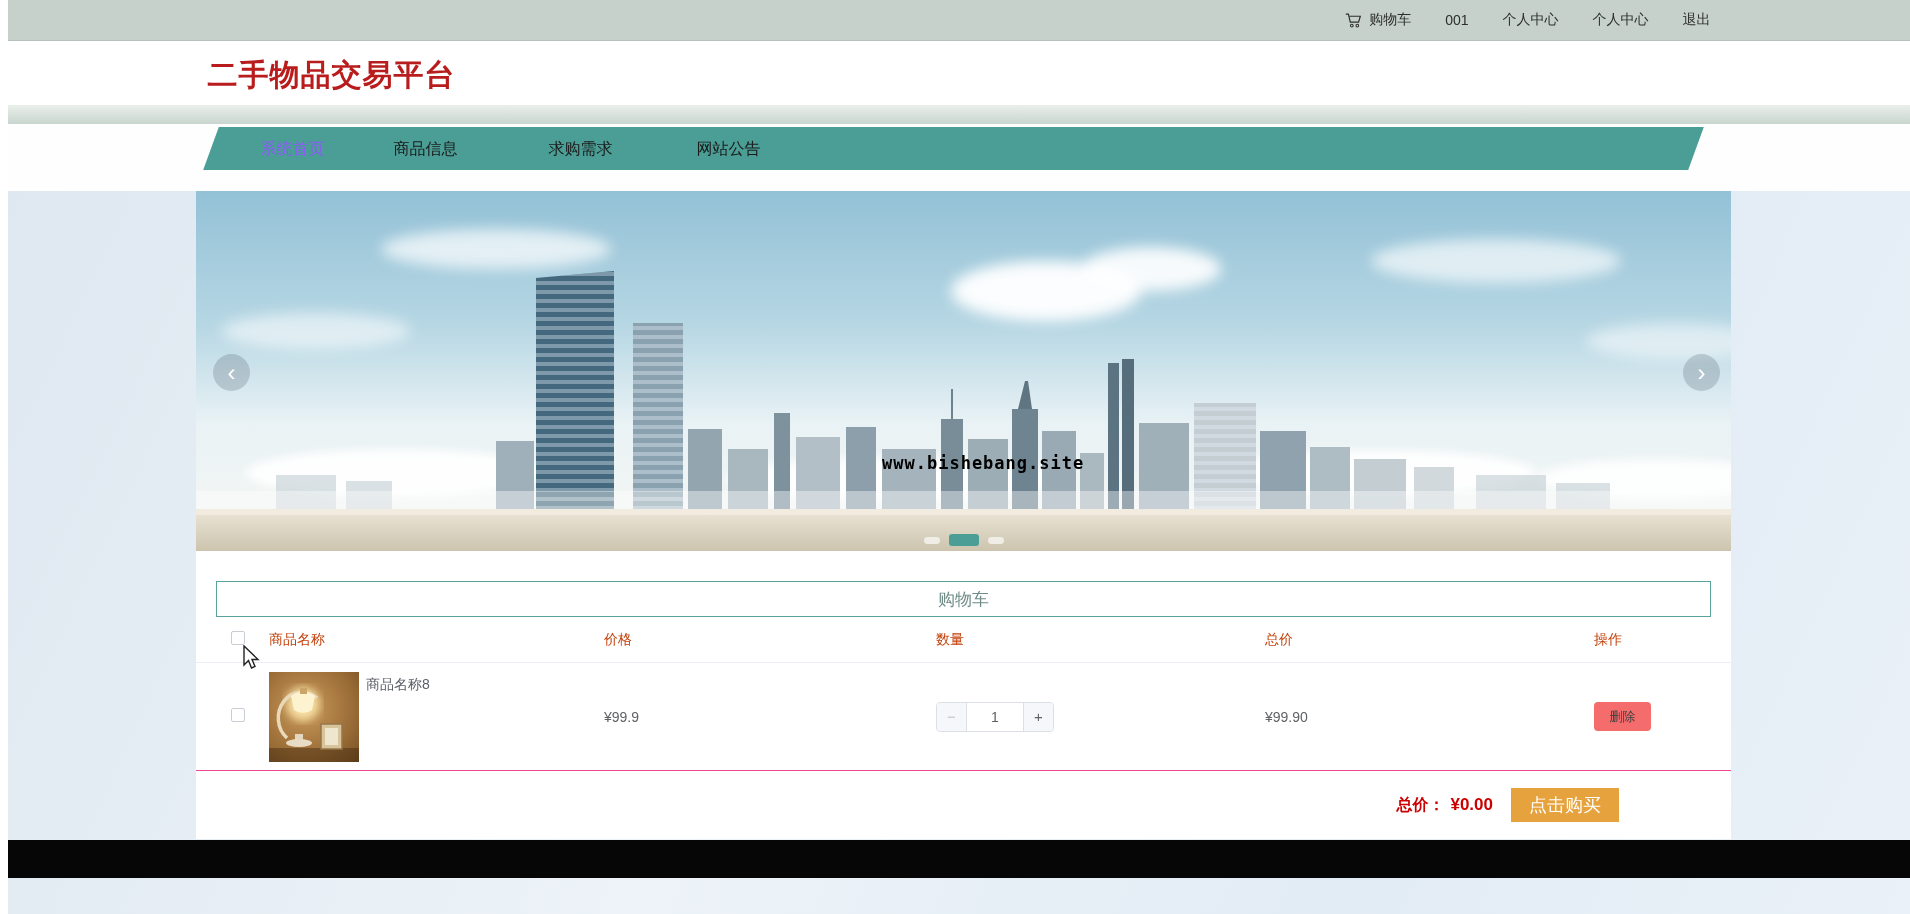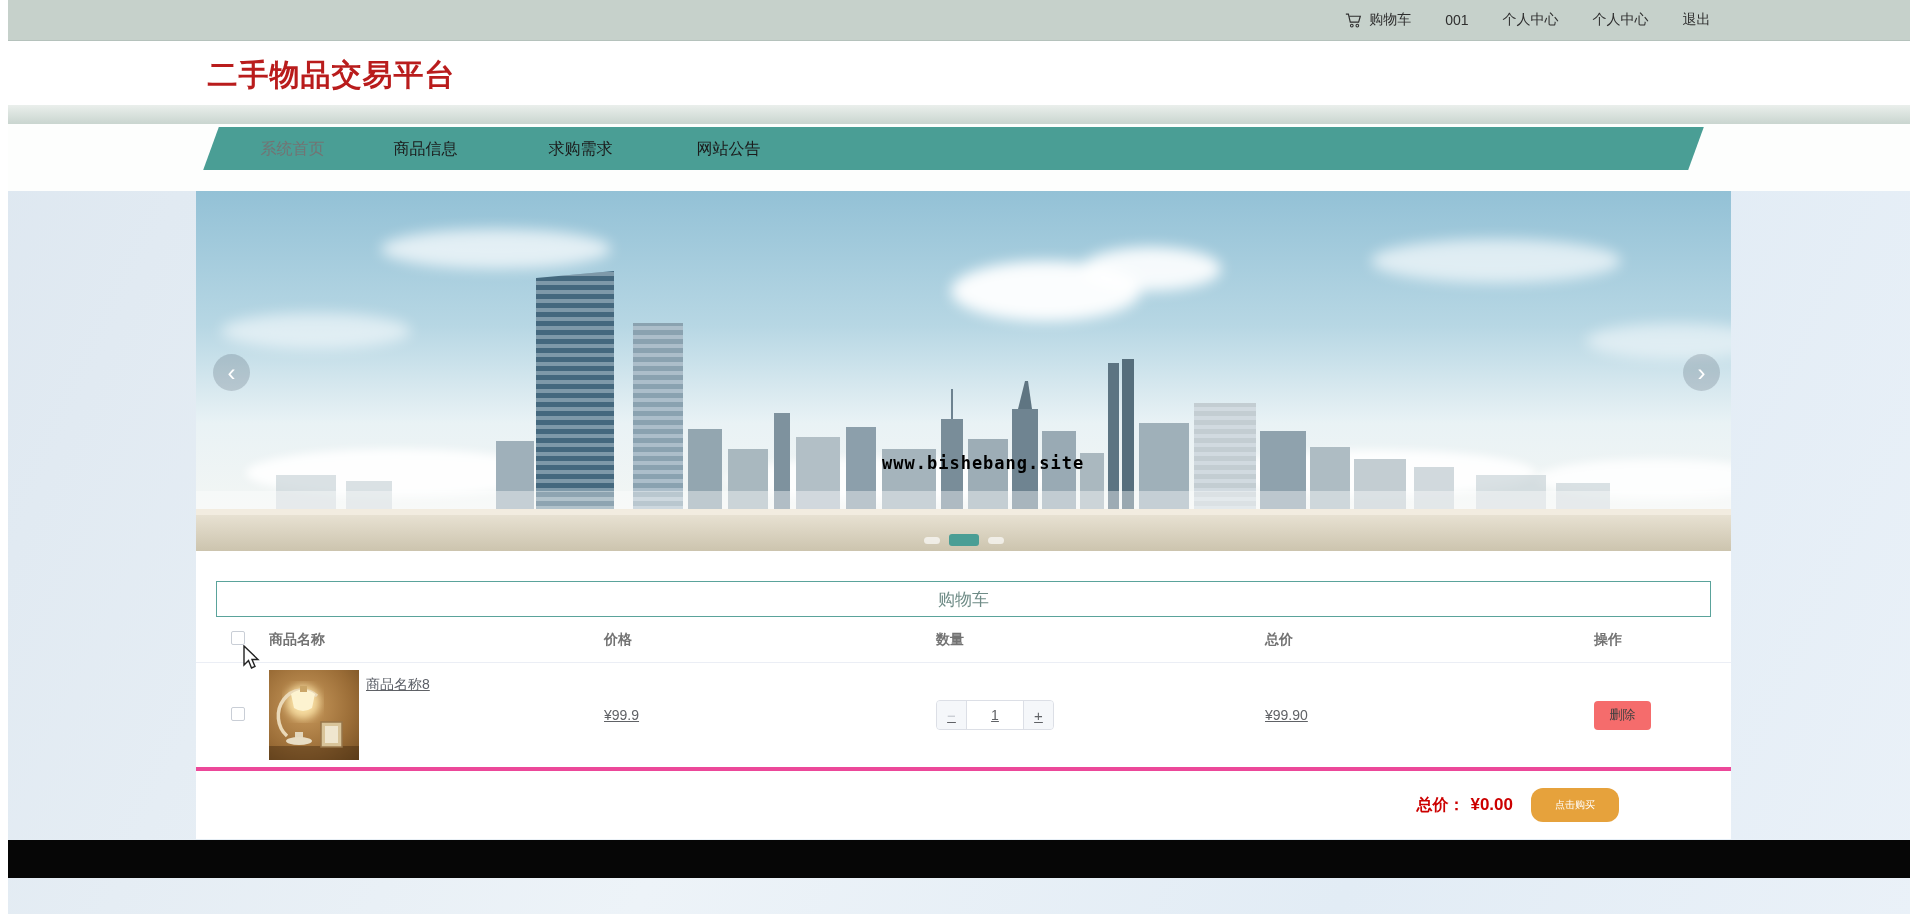--- a/index.html
+++ b/index.html
@@ -24,21 +24,21 @@
                 color:#b91c1c; letter-spacing:1px; }
   .headergap { position:absolute; top:105px; height:19px; left:0; right:0;
                background:linear-gradient(#eaefec,#c9d5cf); z-index:4; }
 
   
   .navstrip { position:absolute; top:124px; height:67px; left:0; right:0; background:#fdfefd; z-index:4; }
   .nav-bg { position:absolute; left:15px; top:3px; width:1485px; height:43px;
             background:#4a9e95; transform:skewX(-20deg); }
   .nav-item { position:absolute; top:3px; height:43px; line-height:43px; font-size:16px;
               color:#1b1b1b; text-decoration:none; cursor:pointer; }
-  .n0 { left:65px;  color:#737373; }
+  .n0 { left:65px;  color:#8b5cf6; }
   .n1 { left:198px; }
   .n2 { left:353px; }
   .n3 { left:501px; }
 
   
   .main { position:absolute; top:191px; left:188px; width:1535px; background:#ffffff; z-index:3; }
 
   
   .carousel { position:relative; width:1535px; height:360px; overflow:hidden; background:#bcd8e2; }
   .carousel svg.scene { position:absolute; inset:0; width:100%; height:100%; }
@@ -53,45 +53,45 @@
           align-items:center; gap:9px; }
   .dot { width:16px; height:7px; border-radius:4px; background:rgba(255,255,255,.65); cursor:pointer; }
   .dot.active { width:30px; height:12px; border-radius:3px; background:#4a9e95; }
 
   
   .cart-titlebox { margin:30px 20px 0; height:36px; border:1px solid #5aa39b;
                    display:flex; align-items:center; justify-content:center;
                    font-size:17px; color:#6f8c87; background:#fff; }
   .trow { display:grid; grid-template-columns:56px 335px 332px 329px 329px 1fr;
           padding:0 17px; align-items:center; }
-  .thead { height:46px; color:#737373; font-size:14px; border-bottom:1px solid #ebeef5;font-weight:bold; }
+  .thead { height:46px; color:#c2410c; font-size:14px; border-bottom:1px solid #ebeef5; }
   .checkbox { width:14px; height:14px; border:1px solid #c9ced6; border-radius:2px;
               background:#fff; display:inline-block; margin-left:18px; cursor:pointer; }
-  .tbody { height:108px; border-bottom:4px solid #ec4899; font-size:14px; color:#606266;text-decoration:underline; }
+  .tbody { height:108px; border-bottom:1px solid #ec4899; font-size:14px; color:#606266; }
   .namecell { display:flex; align-items:center; gap:7px; height:100%; }
   .prodimg { width:90px; height:90px; display:block; cursor:pointer; }
   .prodname { align-self:flex-start; margin-top:13px; color:#5a5e66; }
 
   .stepper { display:flex; width:118px; height:30px; border:1px solid #dcdfe6;
              border-radius:4px; overflow:hidden; background:#f5f7fa; }
   .step-btn { width:30px; background:#f5f7fa; border:none; font-size:15px; cursor:pointer; color:#606266; }
   .step-btn.minus { color:#c0c4cc; border-right:1px solid #dcdfe6; }
   .step-btn.plus  { border-left:1px solid #dcdfe6; }
   .step-input { flex:1; width:56px; border:none; outline:none; text-align:center;
                 font-size:14px; color:#606266; background:#fff; }
 
   .del-btn { width:57px; height:29px; background:#f56c6c; color:#404040; border:none;
              border-radius:4px; font-size:13px; cursor:pointer; }
 
   .summary { height:68px; display:flex; align-items:center; justify-content:flex-end;
              padding-right:112px; }
   .sum-label { font-size:16px; font-weight:700; color:#cc0000; }
   .sum-value { font-size:17px; font-weight:700; color:#cc0000; margin:0 18px 0 6px; }
-  .buy-btn { width:88px; height:34px; background:#e6a23c; color:#ffffff; border:none;
-             border-radius:12px; font-size:10px; cursor:pointer; }
+  .buy-btn { width:108px; height:34px; background:#e6a23c; color:#ffffff; border:none;
+             border-radius:0; font-size:18px; cursor:pointer; }
 
   
   .footer { position:absolute; top:840px; left:0; right:0; height:38px; background:#060606; z-index:5; }
 
   
   .cursor { position:absolute; left:234px; top:645px; width:18px; height:26px; z-index:20; }
 </style>
 </head>
 <body>
 

